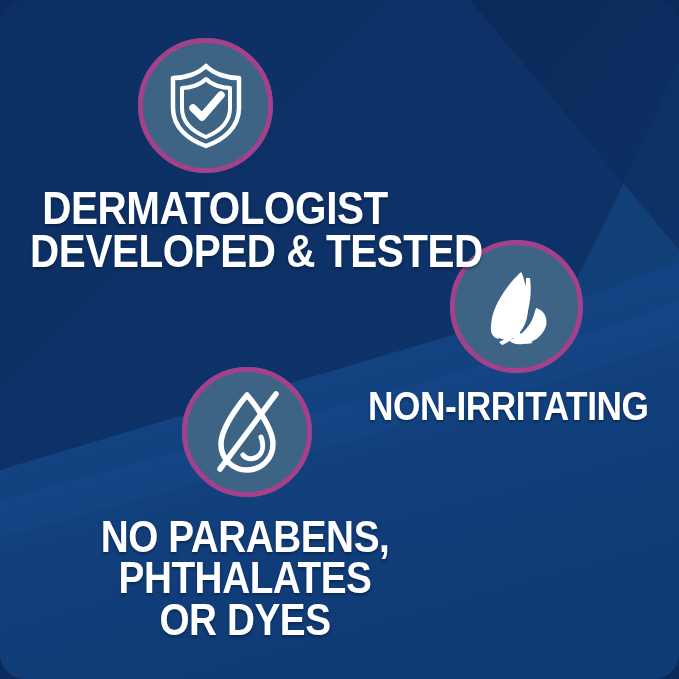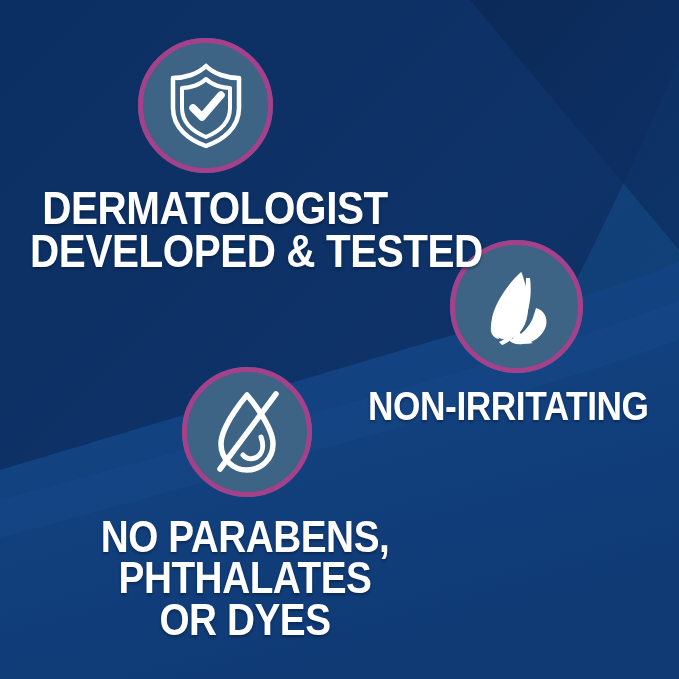--- a/index.html
+++ b/index.html
@@ -9,20 +9,21 @@
     overflow:hidden;
     background:#0b2a5c;
     font-family:"Liberation Sans", sans-serif;
   }
 
   #poster {
     position:relative;
     width:679px; height:679px;
     overflow:hidden;
     background:#0e3368;
+    border-radius:25px;
   }
 
   
   #bg-svg {
     position:absolute; inset:0;
     width:679px; height:679px;
     display:block;
   }
 
   

